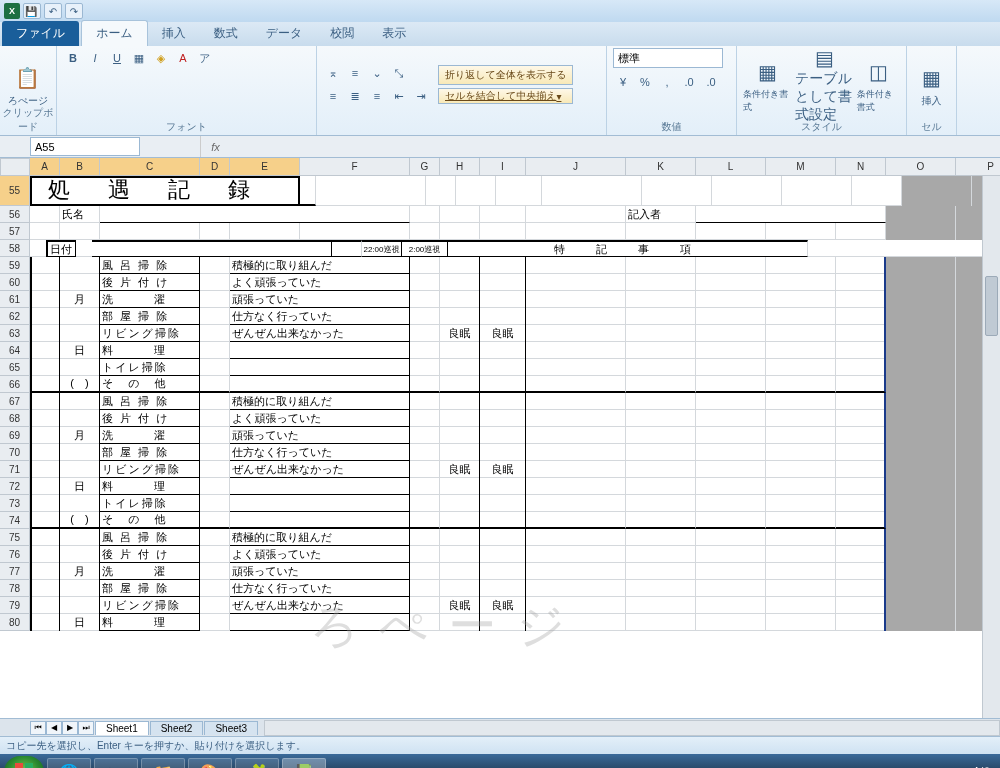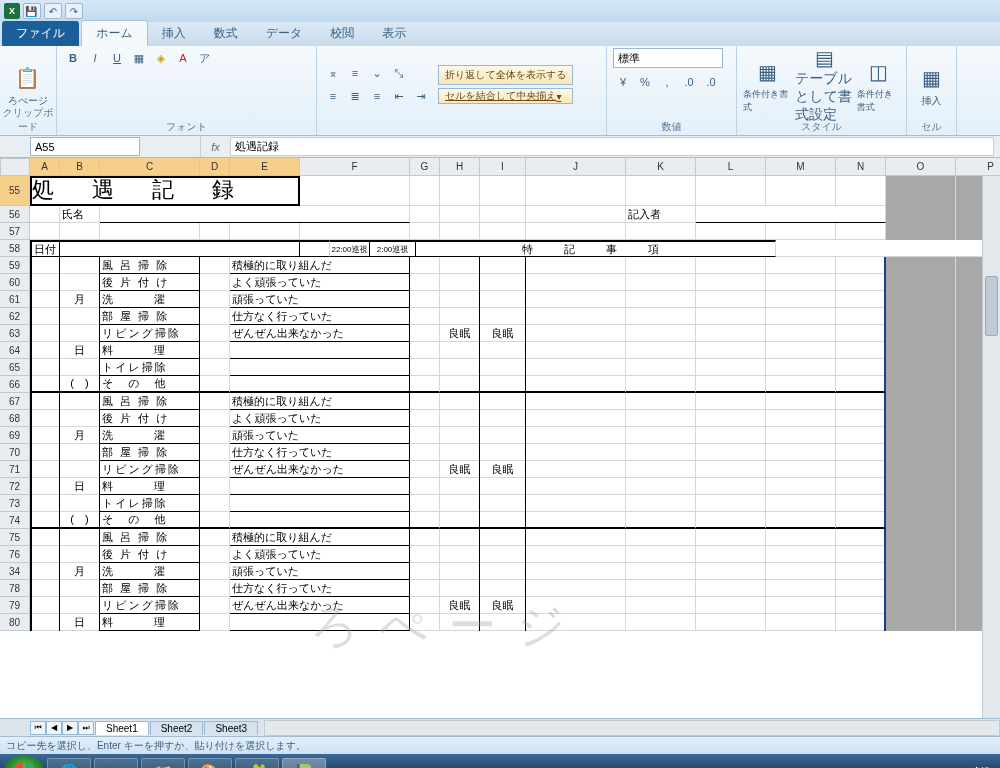--- a/index.html
+++ b/index.html
@@ -47,21 +47,21 @@
 .row-headers { display:flex; flex-direction:column; }
 .row-h { width:30px; background:#e9edf1; border-right:1px solid #c0c8d0; border-bottom:1px solid #c0c8d0; display:flex; align-items:center; justify-content:center; font-size:10px; color:#333; }
 .row-h.sel { background:#f6d08a; }
 .grid-wrap { position:relative; }
 .grid { position:relative; }
 .row { display:flex; border-bottom:1px solid #d4d8dc; }
 .cell { border-right:1px solid #d4d8dc; height:17px; display:flex; align-items:center; padding:0 2px; font-size:11px; overflow:hidden; white-space:nowrap; }
 .selbox { position:absolute; border:2px solid #000; pointer-events:none; }
 .gray-area { background:#a8a8a8; }
 .thick-top { border-top:2px solid #000; }
-.thick-bottom { border-bottom:2px solid #000; }
+.thick-bottom { border-bottom:2px solid #000;margin-left:16px; }
 .thick-right { border-right:2px solid #1a3a8a; }
 .bb { border-bottom:1px solid #000; }
 .br { border-right:1px solid #000; }
 .title-big { font-size:22px; font-family:"MS PMincho",serif; letter-spacing:8px; }
 .underline { border-bottom:1px solid #000; }
 .ctr { justify-content:center; }
 .spread { letter-spacing:3px; }
 .watermark { position:absolute; bottom:60px; left:280px; font-size:48px; color:rgba(160,160,160,0.35); font-family:"MS Mincho",serif; letter-spacing:20px; pointer-events:none; }
 
 
@@ -195,21 +195,20 @@
         <span>挿入</span>
       </div>
     </div>
     <div class="group-label">セル</div>
   </div>
 </div>
 
 <div class="formula-row">
   <div class="namebox">A55</div>
   <div class="fx-label">fx</div>
-  <div class="formula-bar">処遇記録</div>
 </div>
 
 <div class="sheet-area">
   <div style="display:flex;flex-direction:column;">
     <div class="corner"></div>
     <div class="row-headers" id="rowheaders">
         <div class="row-h sel" style="height: 30px;">55</div>
         <div class="row-h" style="height: 17px;">56</div>
         <div class="row-h" style="height: 17px;">57</div>
         <div class="row-h" style="height: 17px;">58</div>
@@ -224,21 +223,21 @@
         <div class="row-h" style="height: 17px;">67</div>
         <div class="row-h" style="height: 17px;">68</div>
         <div class="row-h" style="height: 17px;">69</div>
         <div class="row-h" style="height: 17px;">70</div>
         <div class="row-h" style="height: 17px;">71</div>
         <div class="row-h" style="height: 17px;">72</div>
         <div class="row-h" style="height: 17px;">73</div>
         <div class="row-h" style="height: 17px;">74</div>
         <div class="row-h" style="height: 17px;">75</div>
         <div class="row-h" style="height: 17px;">76</div>
-        <div class="row-h" style="height: 17px;">34</div>
+        <div class="row-h" style="height: 17px;">77</div>
         <div class="row-h" style="height: 17px;">78</div>
         <div class="row-h" style="height: 17px;">79</div>
         <div class="row-h" style="height: 17px;">80</div>
       </div>
   </div>
   <div style="flex:1;display:flex;flex-direction:column;position:relative;">
     <div class="col-headers" id="colheaders">
         <div class="col-h sel" style="width: 30px;">A</div>
         <div class="col-h sel" style="width: 40px;">B</div>
         <div class="col-h sel" style="width: 100px;">C</div>

